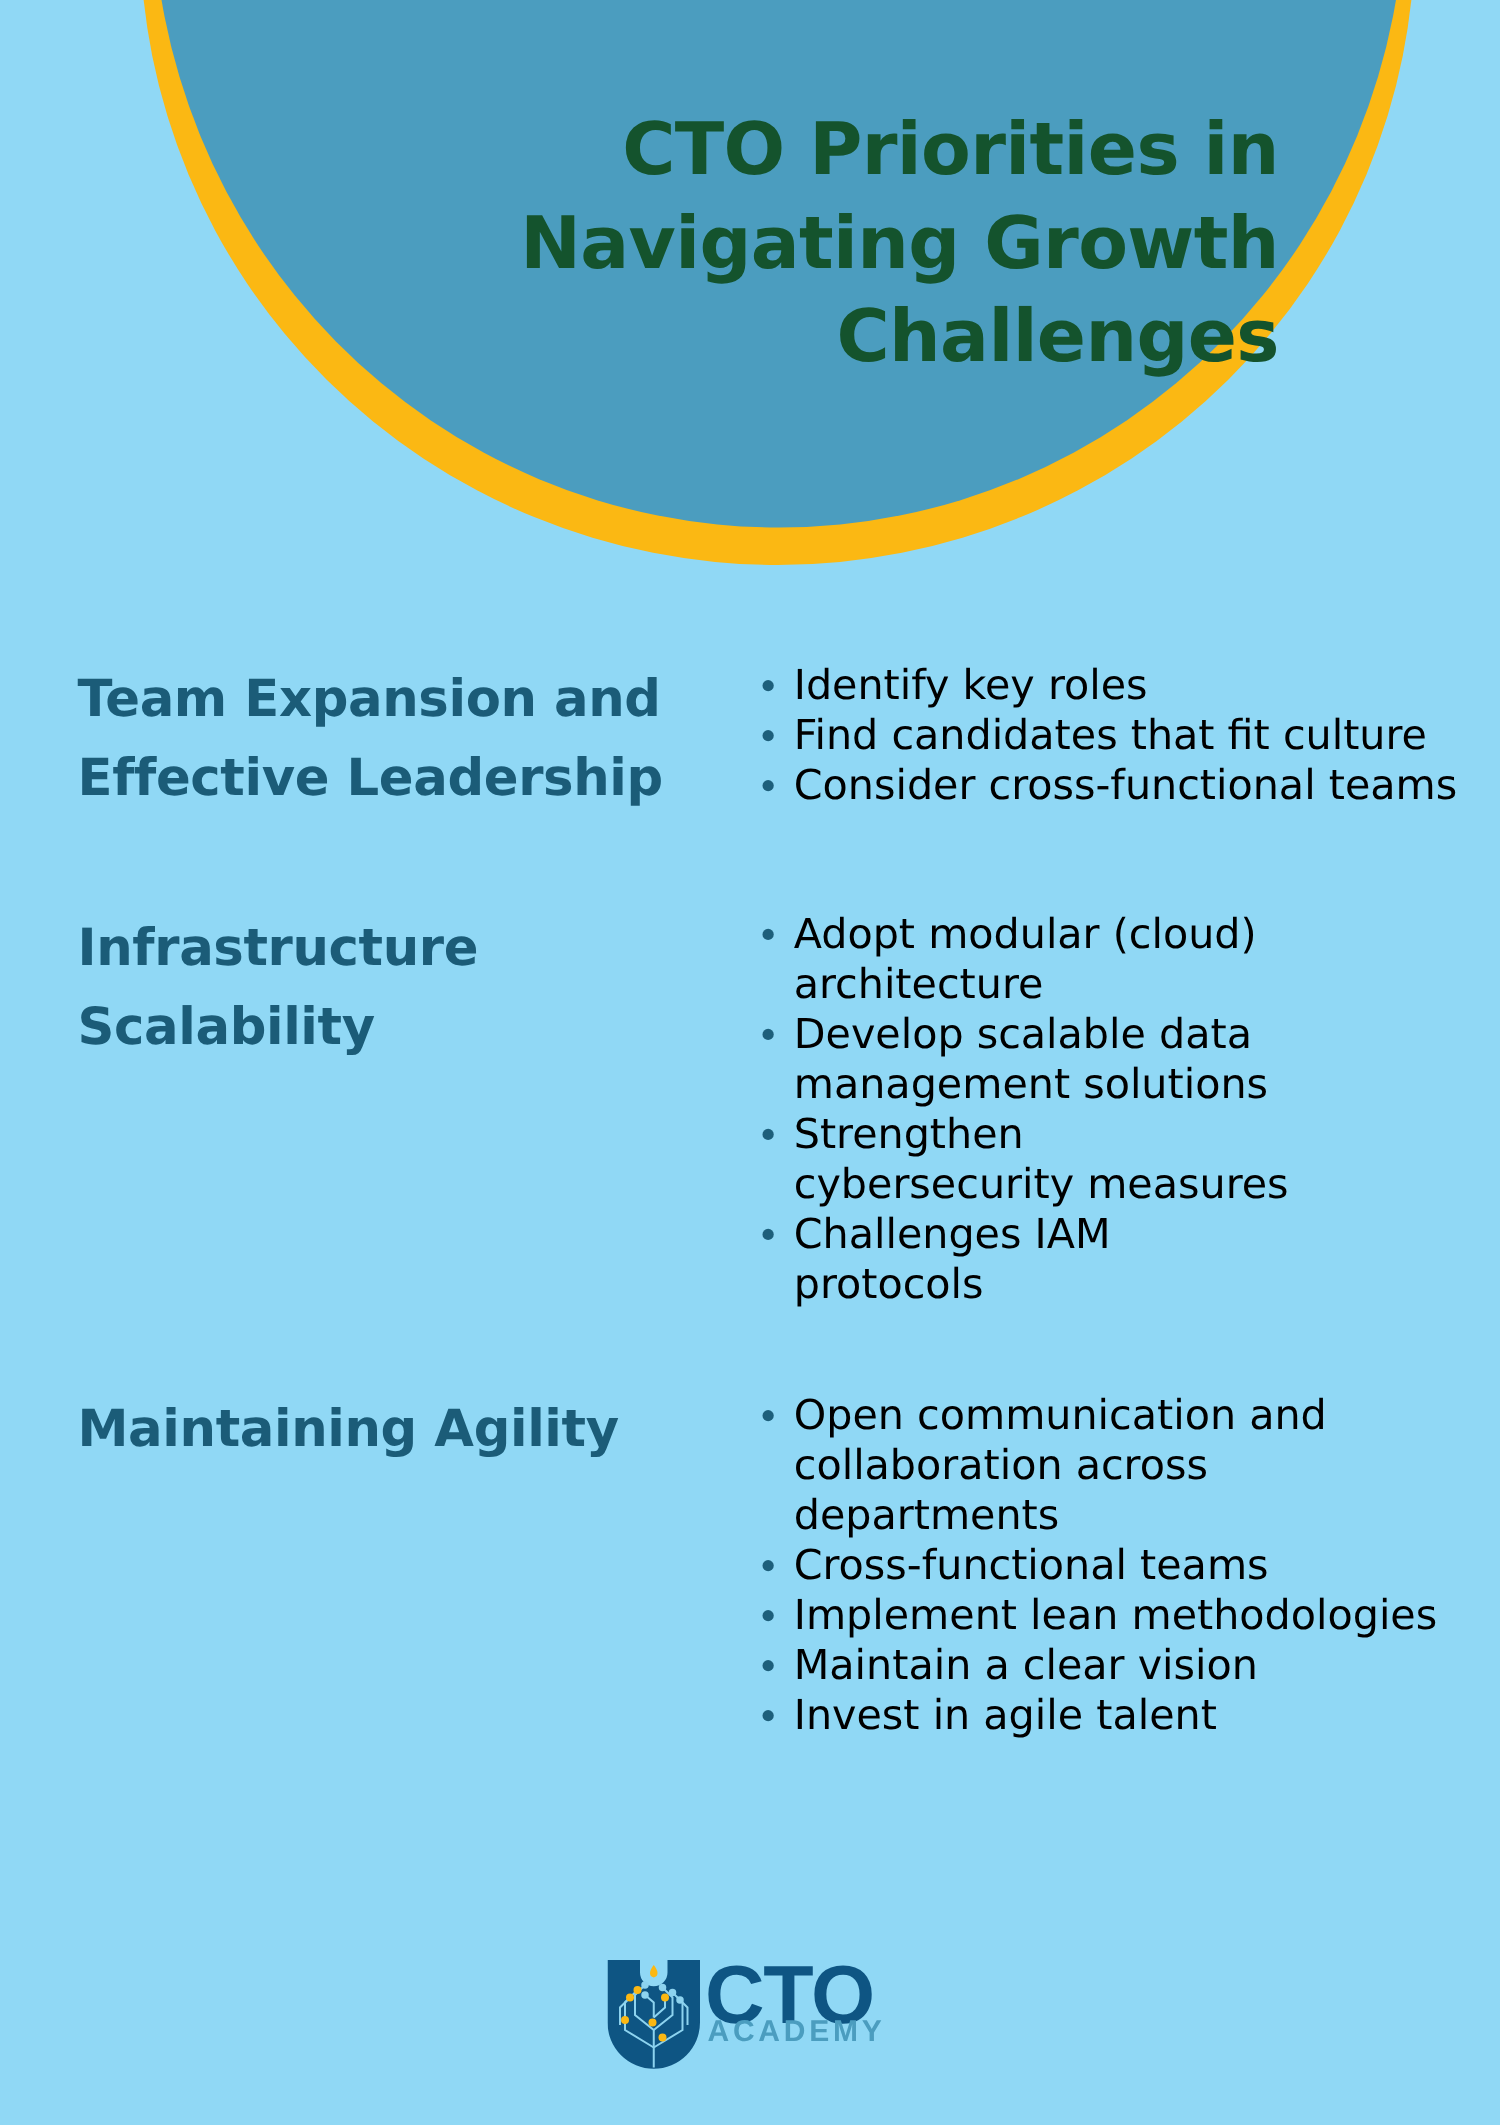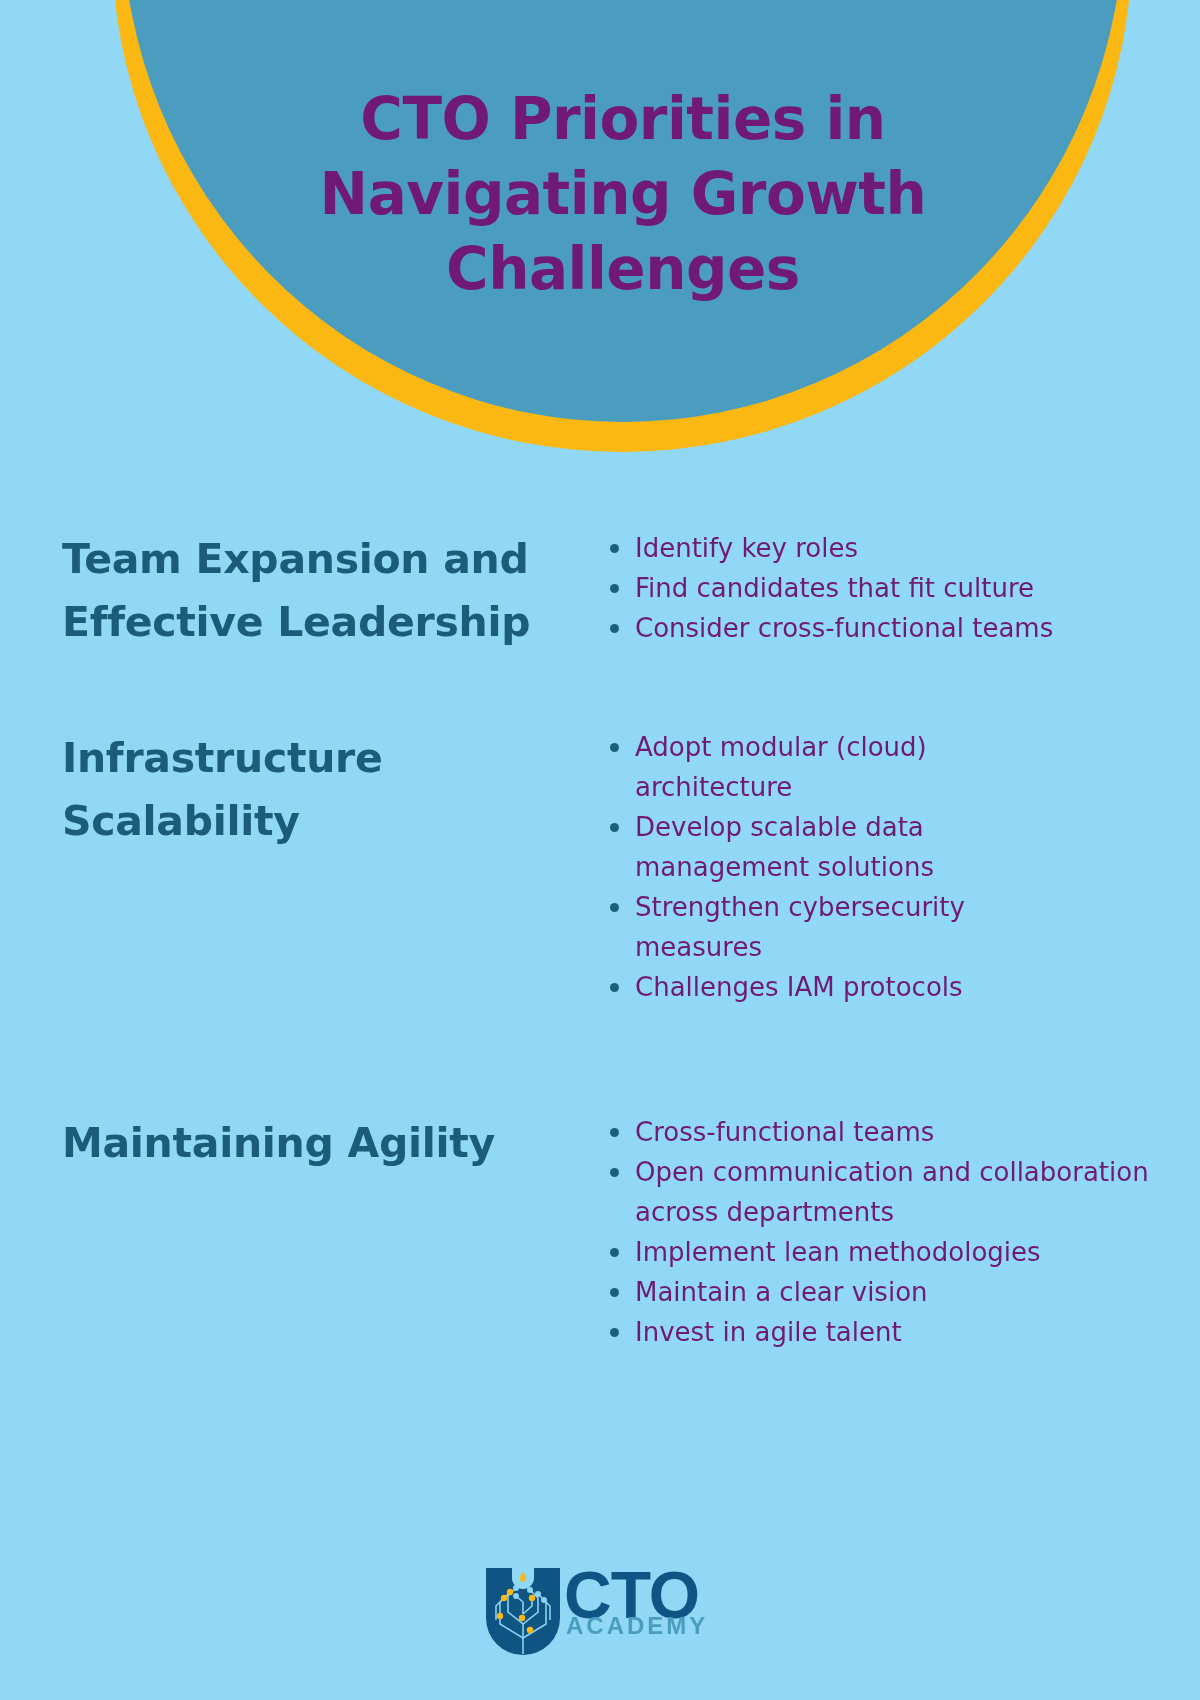--- a/index.html
+++ b/index.html
@@ -24,22 +24,22 @@
   .hero-blue {
     position: absolute;
     left: 122px; top: -594px;
     width: 1002px; height: 1016px;
     border-radius: 50%;
     background: #4b9dbf;
   }
   .title {
     position: absolute;
     left: 223px; top: 82px; width: 800px;
-    text-align: center;
-    color: #701a75;
+    text-align: right;
+    color: #14532d;
     font-weight: bold;
     font-size: 58px;
     line-height: 75px;
     letter-spacing: -0.5px;
   }
   .section {
     position: absolute;
     left: 0; width: 1200px;
   }
   .section-heading {
@@ -48,22 +48,22 @@
     color: #1b5c78;
     font-weight: bold;
     font-size: 41px;
     line-height: 63px;
     letter-spacing: -0.3px;
   }
   .bullets {
     position: absolute;
     left: 608px; width: 560px;
     list-style: none;
-    color: #701a75;
-    font-size: 26px;
+    color: #000000;
+    font-size: 33px;
     line-height: 40px;
   }
   .bullets li {
     position: relative;
     padding-left: 27px;
   }
   .bullets li::before {
     content: "";
     position: absolute;
     left: 2px; top: 16px;
@@ -134,22 +134,22 @@
     <li>Strengthen cybersecurity measures</li>
     <li>Challenges IAM protocols</li>
   </ul>
 </section>
 
 <section class="section" style="top:1112px;">
   <h2 class="section-heading" style="top:0;">
     <div>Maintaining Agility</div>
   </h2>
   <ul class="bullets" style="top:0;">
+    <li>Open communication and collaboration across departments</li>
     <li>Cross-functional teams</li>
-    <li>Open communication and collaboration across departments</li>
     <li>Implement lean methodologies</li>
     <li>Maintain a clear vision</li>
     <li>Invest in agile talent</li>
   </ul>
 </section>
 
 <div class="logo">
   <svg class="logo-shield" width="74" height="88" viewBox="0 0 74 88">
     <path d="M0 0 H26 V10 A11 11 0 0 0 48 10 V0 H74 V50 A37 37 0 0 1 0 50 Z" fill="#0e5583"></path>
     <g stroke="#8dd3ef" stroke-width="1.6" fill="none">

